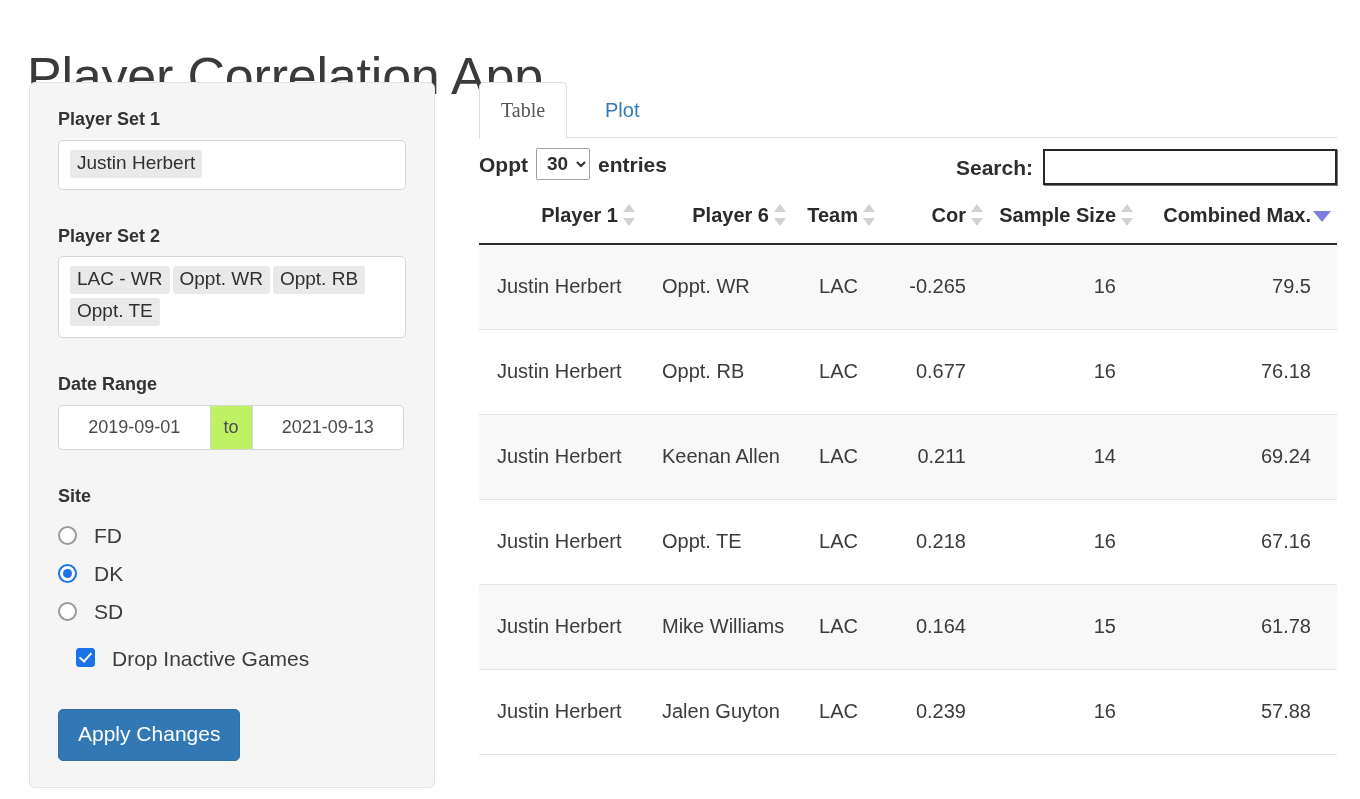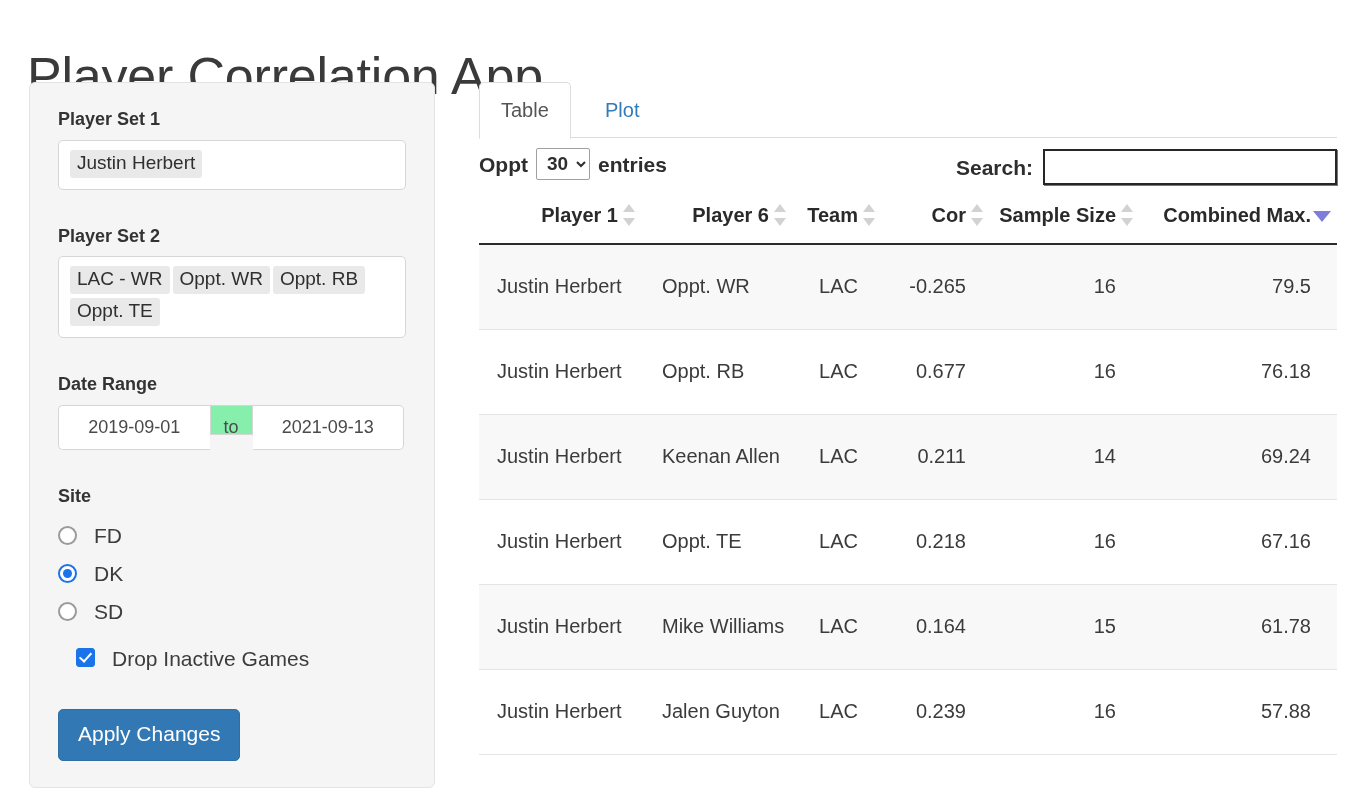--- a/index.html
+++ b/index.html
@@ -78,26 +78,26 @@
     font-size: 18px;
     color: #4a4a4a;
     text-align: center;
     line-height: 43px;
     height: 45px;
     padding: 0;
   }
   .date-input.left { border-radius: 5px 0 0 5px; border-right: none; }
   .date-input.right { border-radius: 0 5px 5px 0; border-left: none; }
   .date-sep {
-    background: #86efac;
+    background: #bef264;
     border: 1px solid #d6d6d6;
     font-size: 18px;
     color: #4c4c4c;
     line-height: 43px;
-    height: 30px;
+    height: 45px;
     padding: 0 13px;
   }
 
   
   .radio-row {
     display: flex;
     align-items: center;
     height: 38px;
   }
   .radio-outer {
@@ -192,20 +192,21 @@
     cursor: pointer;
   }
   .tab.active {
     left: 0;
     color: #555555;
     background: #ffffff;
     border: 1px solid #dddddd;
     border-bottom: 1px solid #ffffff;
     border-radius: 5px 5px 0 0;
     z-index: 2;
+    font-family: Liberation Serif, serif;
   }
   .tab.inactive {
     left: 104px;
     color: #337ab7;
     border: 1px solid transparent;
     background: transparent;
   }
 
   
   .controls {

